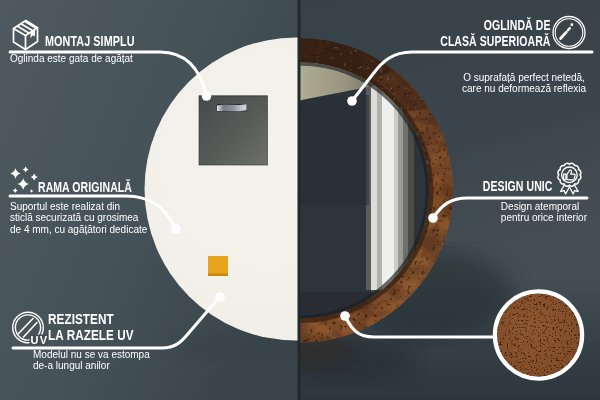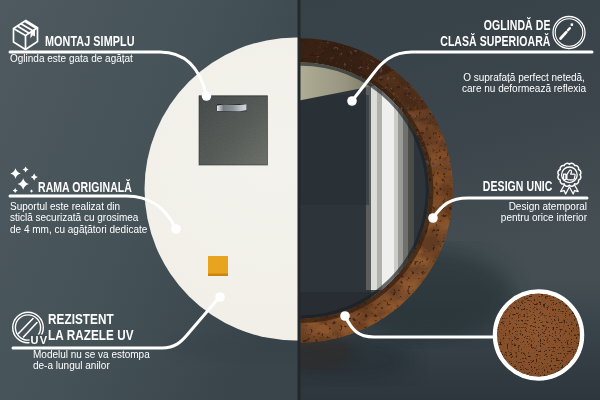--- a/index.html
+++ b/index.html
@@ -279,13 +279,13 @@
 <div class="lbl t" style="left:48px;top:311px;transform:scaleX(0.78);transform-origin:0 0;">REZISTENT<br>LA RAZELE UV</div>
 
 <div class="lbl s" style="left:13px;top:349px;margin-left:20px;">Modelul nu se va estompa<br>de-a lungul anilor</div>
 
 <div class="lbl t" style="right:50px;top:16.5px;text-align:right;transform:scaleX(0.70);transform-origin:100% 0;line-height:16px;">OGLINDĂ DE<br>CLASĂ SUPERIOARĂ</div>
 
 <div class="lbl s" style="right:14px;top:72px;text-align:center;">O suprafață perfect netedă,<br>care nu deformează reflexia</div>
 
 <div class="lbl t" style="right:48px;top:178px;text-align:right;transform:scaleX(0.70);transform-origin:100% 0;">DESIGN UNIC</div>
 
-<div class="lbl s" style="right:13px;top:201px;text-align:right;">Design atemporal<br>pentru orice interior</div>
+<div class="lbl s" style="right:13px;top:201px;text-align:left;">Design atemporal<br>pentru orice interior</div>
 
 </body></html>

